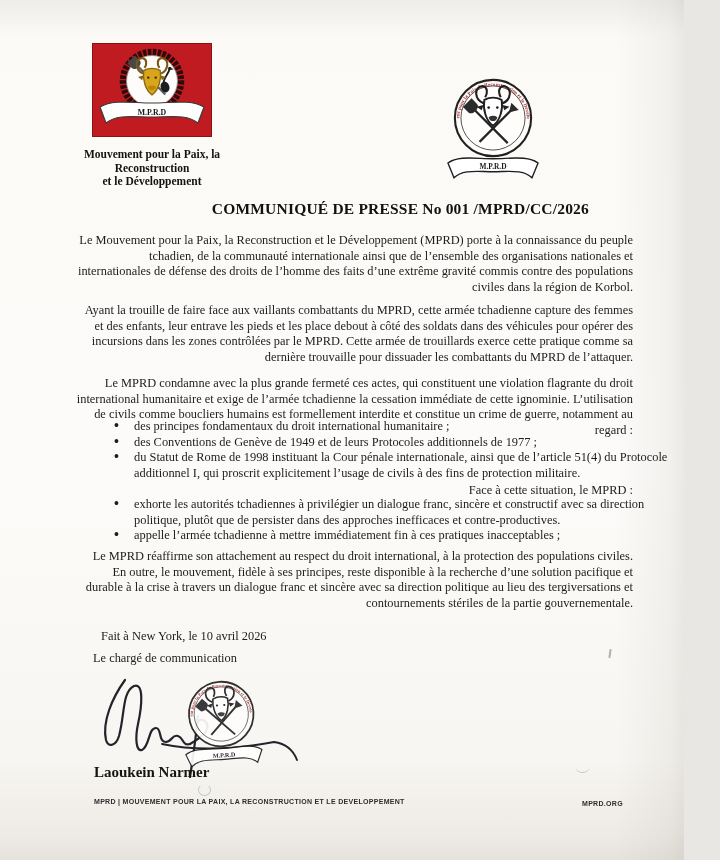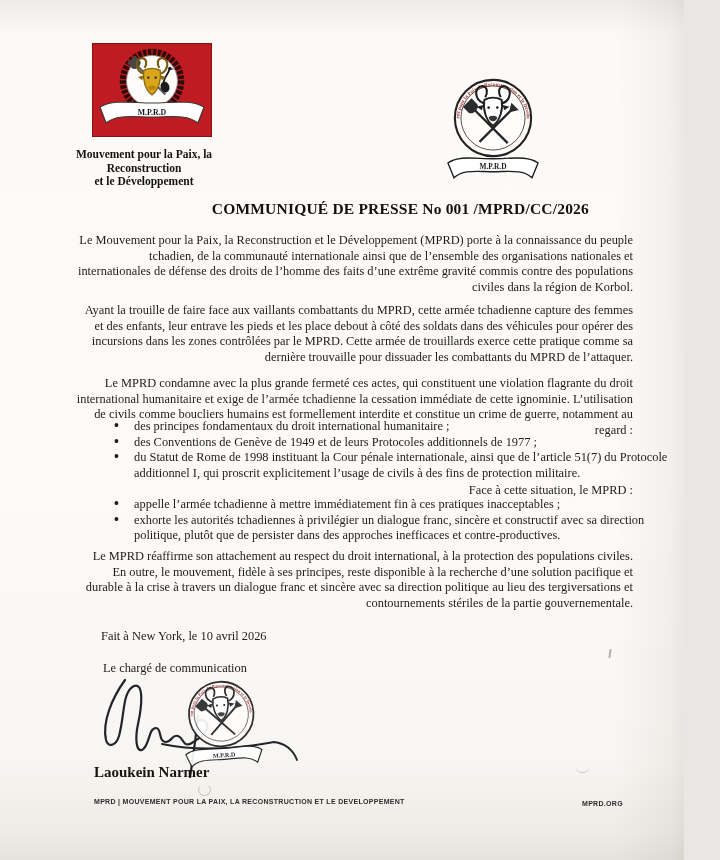--- a/index.html
+++ b/index.html
@@ -8,31 +8,31 @@
     background:linear-gradient(180deg,#f7f6f3 0%,#fbfaf7 5%,#fcfbf9 55%,#f8f6f2 88%,#eeebe6 97%,#e6e3dd 100%);
     font-family:"Liberation Serif", serif;color:#1d1c1a;
   }
   .page::before{
     content:'';position:absolute;inset:0;pointer-events:none;
     background:linear-gradient(90deg,rgba(0,0,0,0) 90%,rgba(110,105,95,0.07) 98%,rgba(110,105,95,0.12) 100%),
                linear-gradient(180deg,rgba(70,65,60,0.05) 0%,rgba(0,0,0,0) 4%);
   }
   .abs{position:absolute;}
   .flag{left:92px;top:43px;width:120px;height:94px;}
-  .org-name{left:60px;top:148px;width:168px;text-align:center;font-weight:bold;font-size:11.5px;line-height:13.5px;color:#141311;}
+  .org-name{left:68px;top:148px;width:168px;text-align:center;font-weight:bold;font-size:11.5px;line-height:13.5px;color:#141311;}
   .right-emblem{left:441px;top:66px;width:104px;height:130px;}
   .title{left:84px;top:200px;width:505px;margin:0;text-align:right;font-size:15.5px;font-weight:bold;letter-spacing:.2px;color:#121110;}
   .para{left:76px;width:557px;margin:0;font-size:12.4px;line-height:15.6px;text-align:right;}
   .p1{top:233px;} .p2{top:303px;} .p3{top:376px;} .intro{top:483px;} .p5{top:549px;}
   ul.bullets{left:84px;width:557px;margin:0;padding:0 0 0 30px;list-style:none;font-size:12.4px;line-height:15.6px;}
   ul.b1{top:419px;} ul.b2{top:497px;}
   ul.bullets li{position:relative;padding-left:20px;}
   ul.bullets li::before{content:"\2022";position:absolute;left:0;top:-1px;font-size:14px;font-weight:bold;}
   .date-line{left:93px;top:621px;margin:8px;font-size:12.4px;}
-  .signer-role{left:93px;top:651px;margin:10px;font-size:12.4px;text-align:center;}
+  .signer-role{left:93px;top:651px;margin:0;font-size:12.4px;text-align:center;}
   .signer-name{left:94px;top:764px;margin:0;font-size:15px;font-weight:bold;color:#15140f;}
   .sig-svg{left:92px;top:672px;width:240px;height:110px;}
   .stamp{left:178px;top:670px;width:88px;height:110px;opacity:.92;transform:rotate(-4deg);}
   .footer-left{left:94px;top:798px;font-family:"Liberation Sans",sans-serif;font-size:7px;font-weight:bold;letter-spacing:.3px;color:#2d2d2d;}
   .footer-right{left:582px;top:800px;font-family:"Liberation Sans",sans-serif;font-size:7px;font-weight:bold;letter-spacing:.3px;color:#2d2d2d;}
   .artifact1{left:609px;top:649px;width:1.5px;height:9px;background:#8a8a8a;transform:rotate(8deg);opacity:.65;}
   .artifact2{left:576px;top:763px;width:13px;height:9px;border-bottom:1.5px solid #9a9a9a;border-radius:50%;opacity:.55;}
   .artifact3{left:198px;top:784px;width:11px;height:10px;border:1.2px solid #a0a0a0;border-top-color:transparent;border-radius:50%;opacity:.5;}
 </style>
 </head>
@@ -120,28 +120,28 @@
 
   <h1 class="abs title">COMMUNIQUÉ DE PRESSE No 001 /MPRD/CC/2026</h1>
 
   <p class="abs para p1">Le Mouvement pour la Paix, la Reconstruction et le Développement (MPRD) porte à la connaissance du peuple tchadien, de la communauté internationale ainsi que de l’ensemble des organisations nationales et internationales de défense des droits de l’homme des faits d’une extrême gravité commis contre des populations civiles dans la région de Korbol.</p>
   <p class="abs para p2">Ayant la trouille de faire face aux vaillants combattants du MPRD, cette armée tchadienne capture des femmes et des enfants, leur entrave les pieds et les place debout à côté des soldats dans des véhicules pour opérer des incursions dans les zones contrôlées par le MPRD. Cette armée de trouillards exerce cette pratique comme sa dernière trouvaille pour dissuader les combattants du MPRD de l’attaquer.</p>
   <p class="abs para p3">Le MPRD condamne avec la plus grande fermeté ces actes, qui constituent une violation flagrante du droit international humanitaire et exige de l’armée tchadienne la cessation immédiate de cette ignominie. L’utilisation de civils comme boucliers humains est formellement interdite et constitue un crime de guerre, notamment au regard :</p>
 
   <ul class="abs bullets b1">
     <li>des principes fondamentaux du droit international humanitaire ;</li>
     <li>des Conventions de Genève de 1949 et de leurs Protocoles additionnels de 1977 ;</li>
-    <li>du Statut de Rome de 1998 instituant la Cour pénale internationale, ainsi que de l’article 51(7) du Protocole additionnel I, qui proscrit explicitement l’usage de civils à des fins de protection militaire.</li>
+    <li>du Statut de Rome de 1998 instituant la Cour pénale internationale, ainsi que de l’article 51(4) du Protocole additionnel I, qui proscrit explicitement l’usage de civils à des fins de protection militaire.</li>
   </ul>
 
   <p class="abs para intro">Face à cette situation, le MPRD :</p>
 
   <ul class="abs bullets b2">
+    <li>exhorte les autorités tchadiennes à privilégier un dialogue franc, sincère et constructif avec sa direction politique, plutôt que de persister dans des approches inefficaces et contre-productives.</li>
     <li>appelle l’armée tchadienne à mettre immédiatement fin à ces pratiques inacceptables ;</li>
-    <li>exhorte les autorités tchadiennes à privilégier un dialogue franc, sincère et constructif avec sa direction politique, plutôt que de persister dans des approches inefficaces et contre-productives.</li>
   </ul>
 
   <p class="abs para p5">Le MPRD réaffirme son attachement au respect du droit international, à la protection des populations civiles. En outre, le mouvement, fidèle à ses principes, reste disponible à la recherche d’une solution pacifique et durable à la crise à travers un dialogue franc et sincère avec sa direction politique au lieu des tergiversations et contournements stériles de la partie gouvernementale.</p>
 
   <p class="abs date-line">Fait à New York, le 10 avril 2026</p>
   <p class="abs signer-role">Le chargé de communication</p>
 
   <svg class="abs sig-svg" viewBox="0 0 240 110">
     <g fill="none" stroke="#23232b" stroke-width="2.2" stroke-linecap="round">
       <path d="M33,8 C20,26 10,50 14,68 C16,76 24,74 27,64 C33,42 30,20 42,14 C52,10 50,34 46,52 C43,66 44,80 50,78 C58,74 56,56 64,56 C70,56 66,70 74,70 C80,70 80,62 86,64 C92,66 90,74 98,72"></path>

